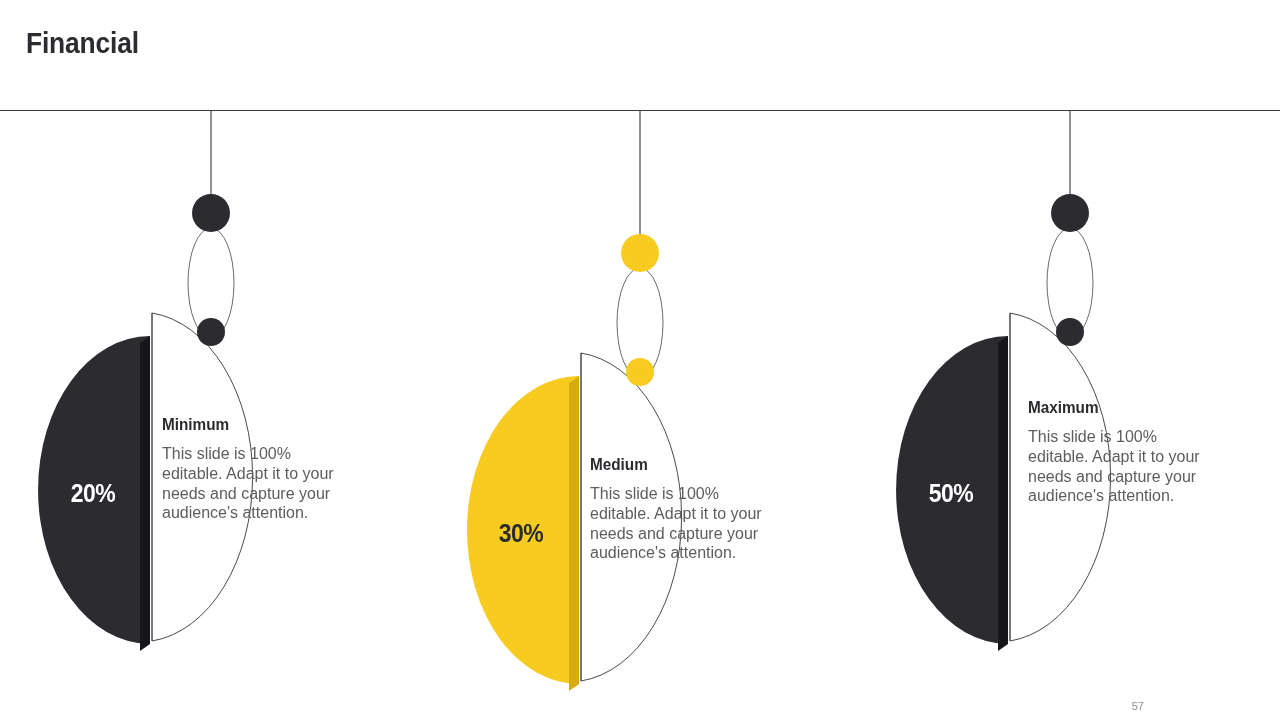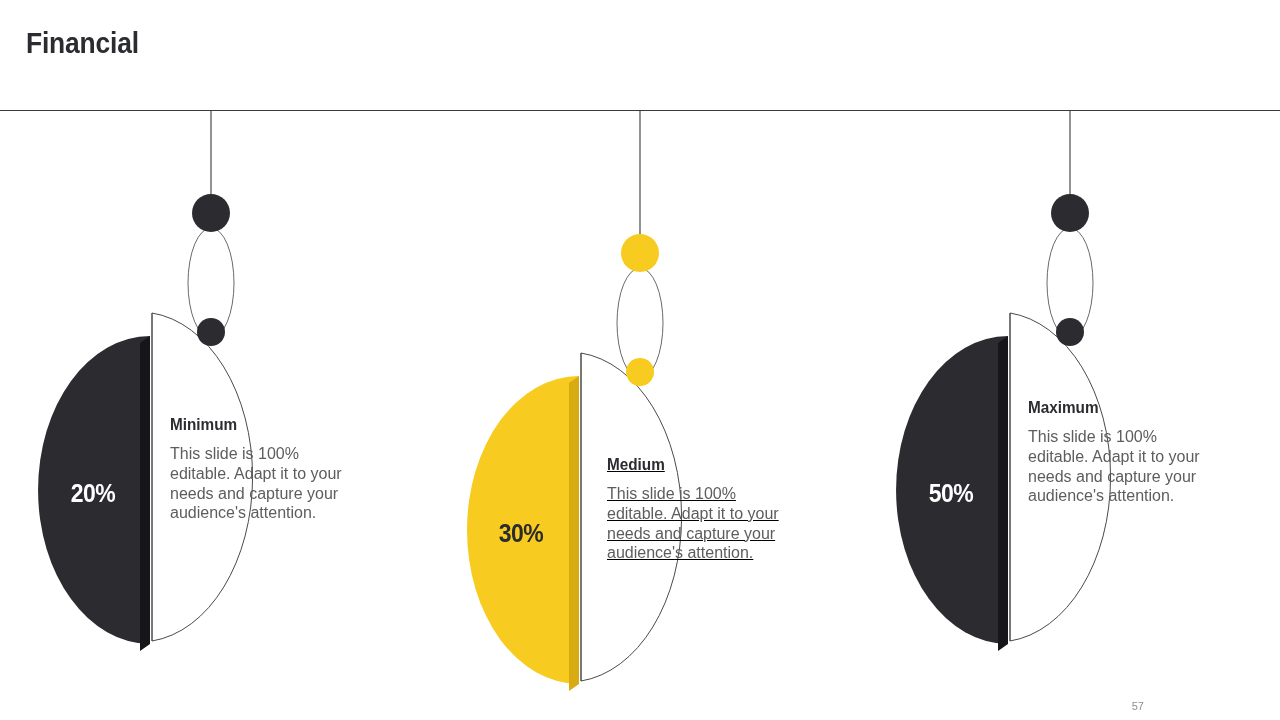--- a/index.html
+++ b/index.html
@@ -151,26 +151,26 @@
       <line x1="1010" y1="313" x2="1010" y2="641" stroke="#4a4a4a" stroke-width="1"></line>
 
       <circle cx="1070" cy="332" r="14" fill="#2b2b30"></circle>
     </g>
   </svg>
 
   <div class="pct-label pct-on-dark" style="left:93px; top:493px;">20%</div>
   <div class="pct-label pct-on-accent" style="left:521px; top:533px;">30%</div>
   <div class="pct-label pct-on-dark" style="left:951px; top:493px;">50%</div>
 
-  <div class="card-text" style="left:170px; top:415px;">
+  <div class="card-text" style="left:162px; top:415px;">
     <p class="card-heading">Minimum</p>
     <p class="card-body">This slide is 100% editable. Adapt it to your needs and capture your audience's attention.</p>
   </div>
 
-  <div class="card-text" style="left:607px; top:455px;text-decoration:underline;">
+  <div class="card-text" style="left:590px; top:455px;">
     <p class="card-heading">Medium</p>
     <p class="card-body">This slide is 100% editable. Adapt it to your needs and capture your audience's attention.</p>
   </div>
 
   <div class="card-text" style="left:1028px; top:398px;">
     <p class="card-heading">Maximum</p>
     <p class="card-body">This slide is 100% editable. Adapt it to your needs and capture your audience's attention.</p>
   </div>
 
   <div class="page-number">57</div>

